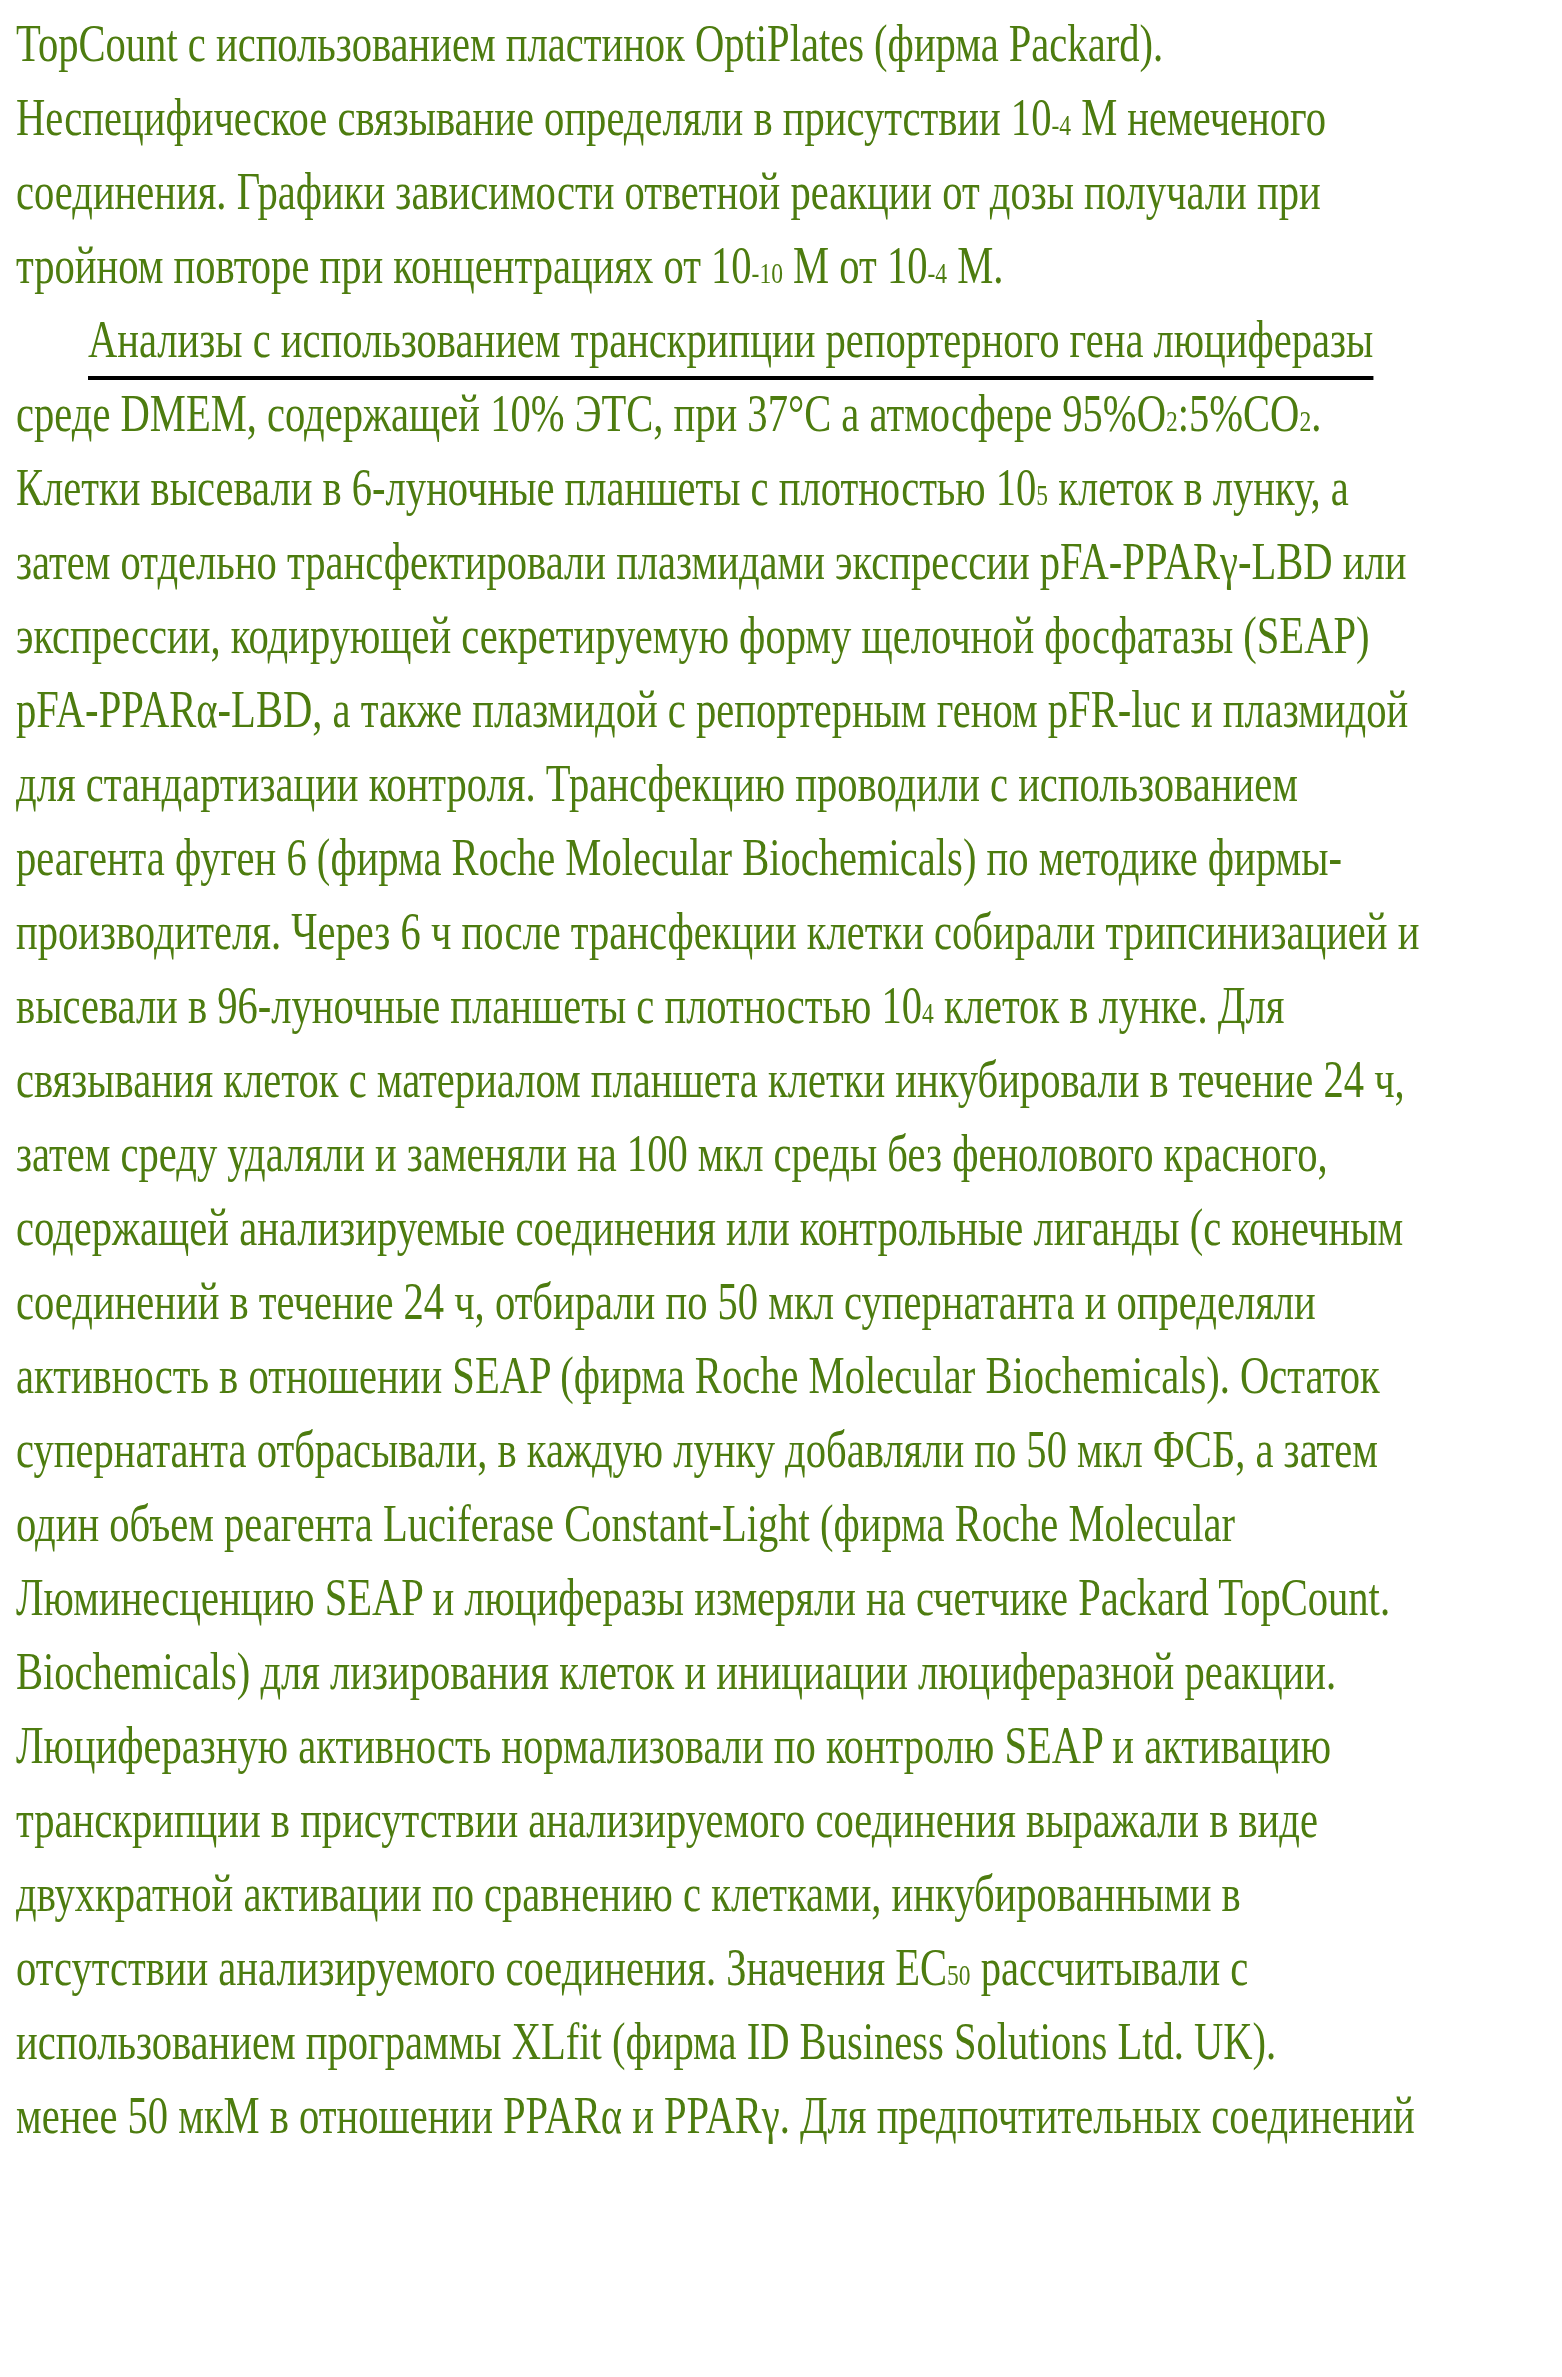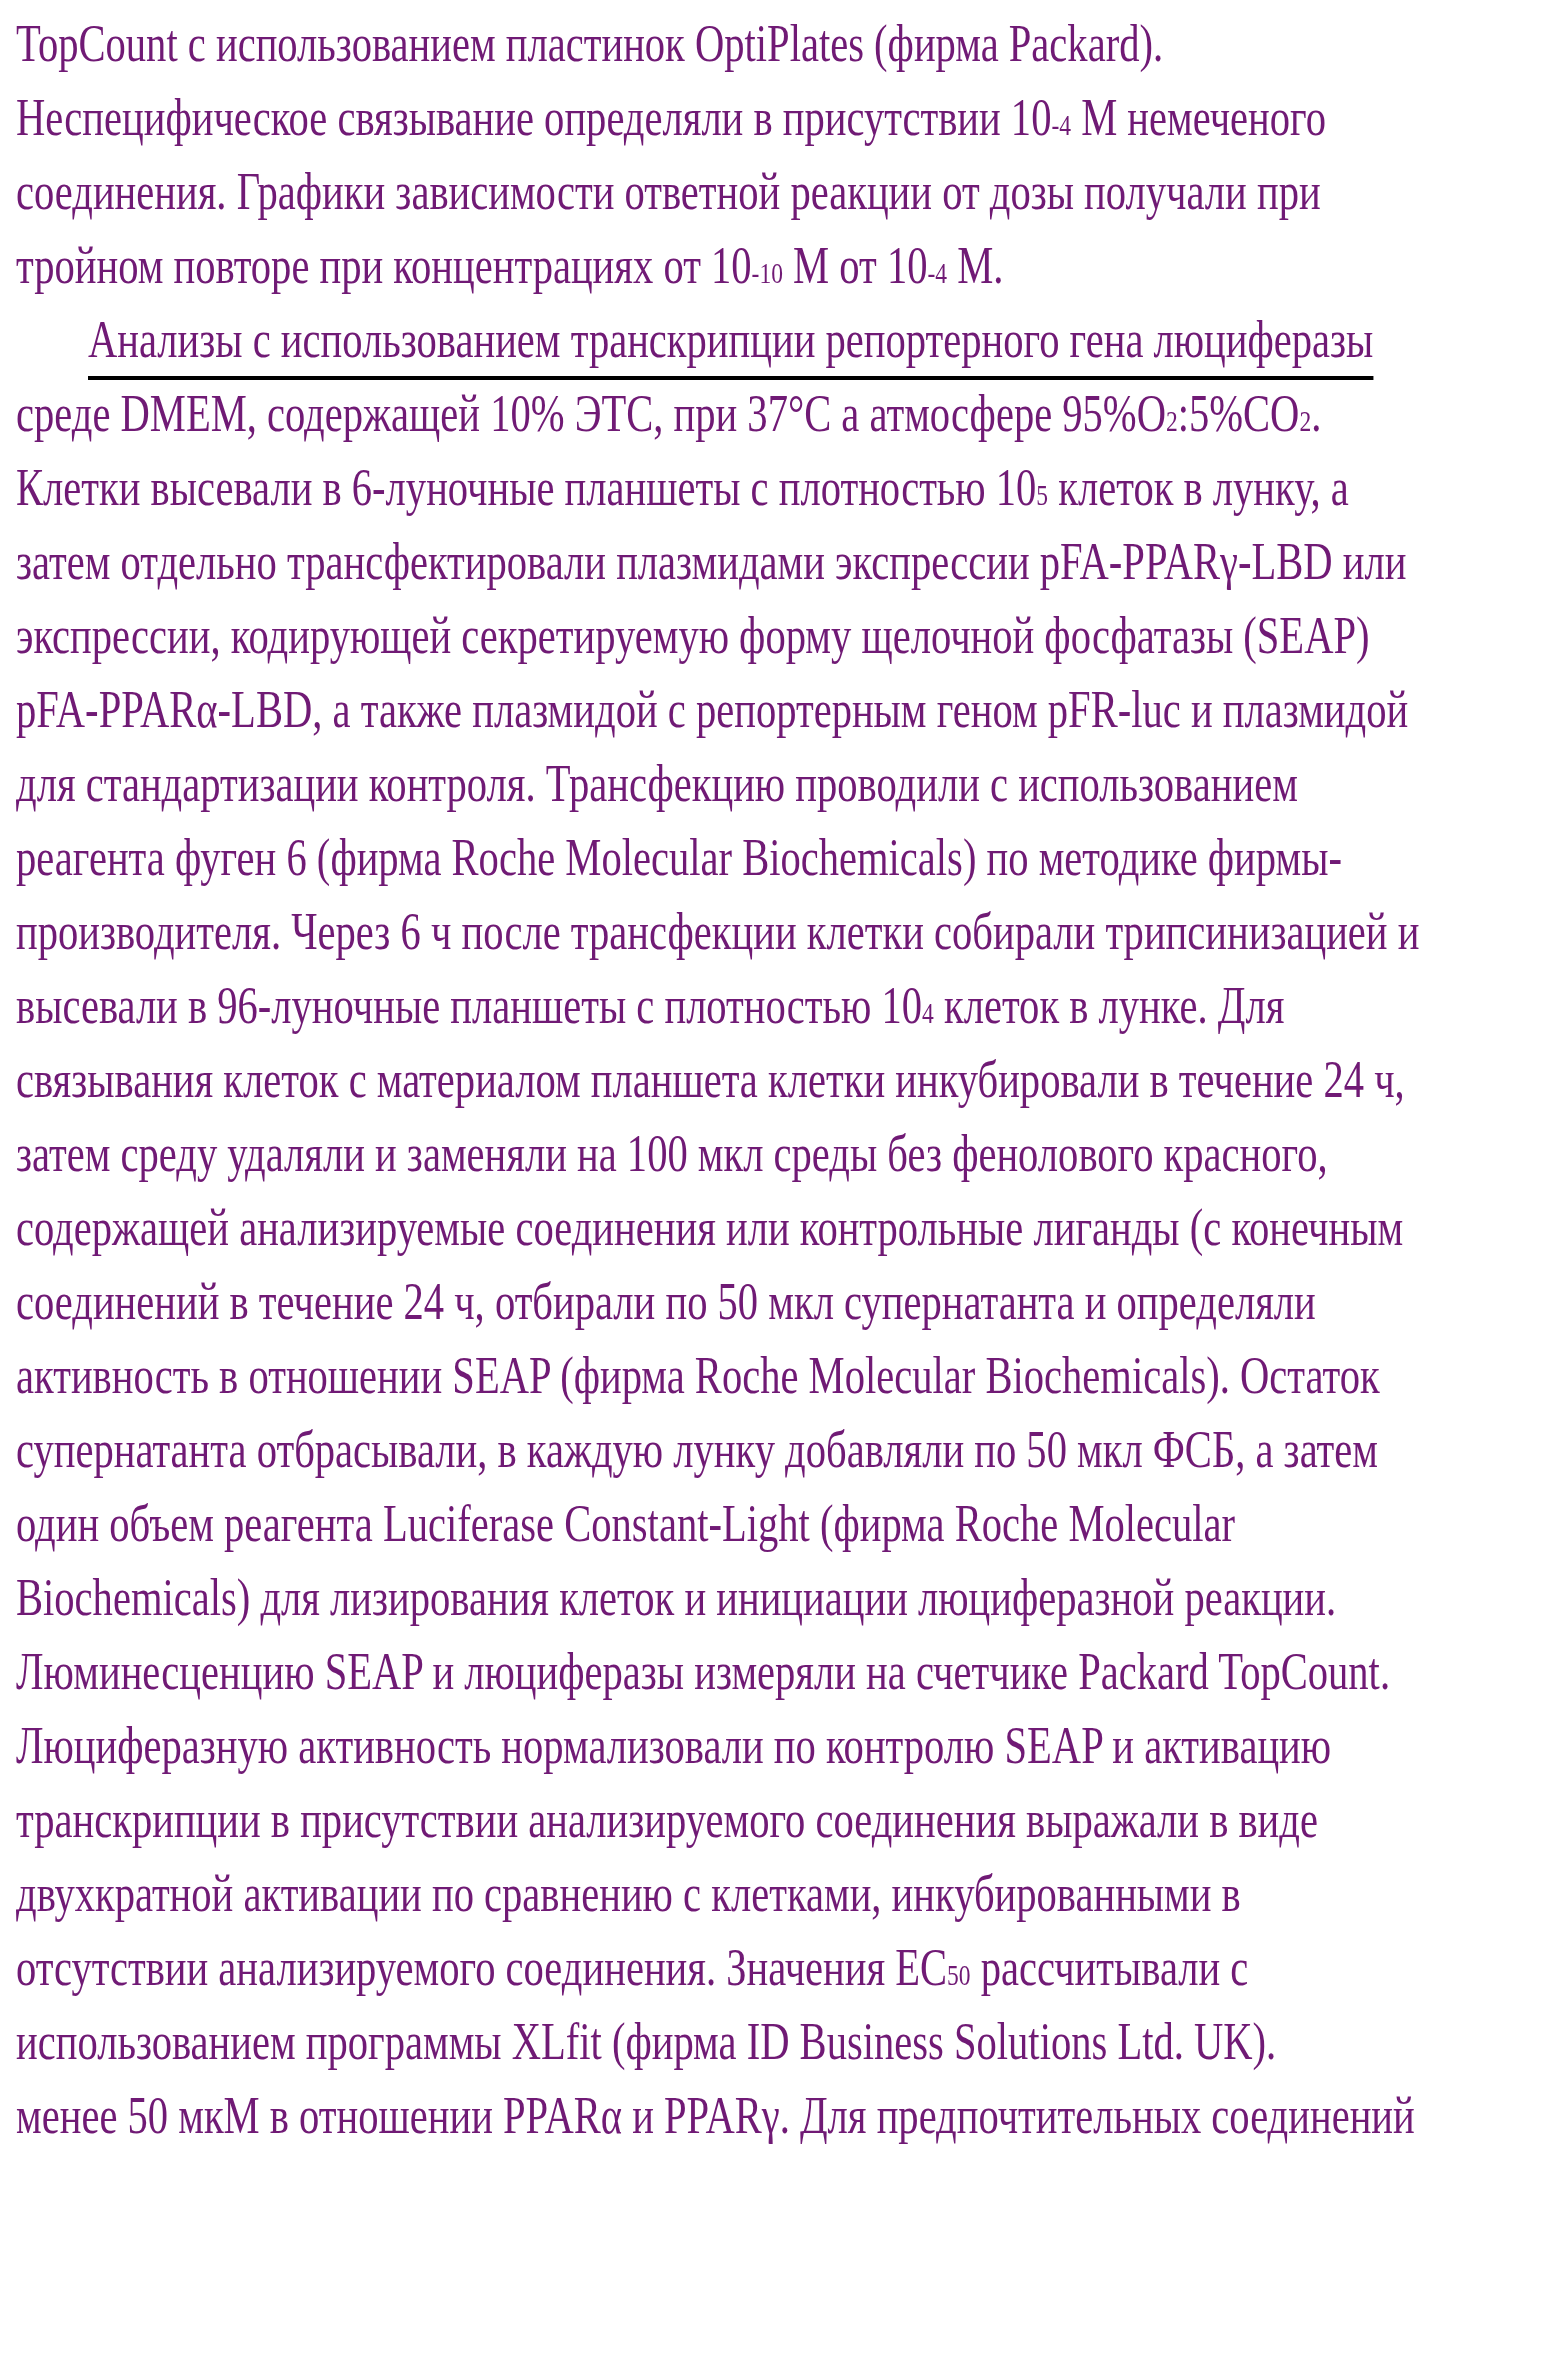--- a/index.html
+++ b/index.html
@@ -5,21 +5,21 @@
   html, body {
     margin: 0;
     padding: 0;
     background: #ffffff;
   }
   .page {
     position: relative;
     width: 1562px;
     height: 2377px;
     background: #ffffff;
-    color: #701a75;
+    color: #4d7c0f;
     font-family: "Liberation Serif", "DejaVu Serif", serif;
     font-size: 52px;
     overflow: hidden;
     box-sizing: border-box;
     padding: 6.5px 0 0 16.4px;
   }
   .line {
     height: 74px;
     line-height: 74px;
     white-space: nowrap;
@@ -67,22 +67,22 @@
     <div class="line"><span class="line-content"><span>реагента фуген 6 (фирма Roche Molecular Biochemicals) по методике фирмы-</span></span></div>
     <div class="line"><span class="line-content"><span>производителя. Через 6 ч после трансфекции клетки собирали трипсинизацией и</span></span></div>
     <div class="line"><span class="line-content"><span>высевали в 96-луночные планшеты с плотностью 10</span><sup>4</sup><span> клеток в лунке. Для</span></span></div>
     <div class="line"><span class="line-content"><span>связывания клеток с материалом планшета клетки инкубировали в течение 24 ч,</span></span></div>
     <div class="line"><span class="line-content"><span>затем среду удаляли и заменяли на 100 мкл среды без фенолового красного,</span></span></div>
     <div class="line"><span class="line-content"><span>содержащей анализируемые соединения или контрольные лиганды (с конечным</span></span></div>
     <div class="line"><span class="line-content"><span>соединений в течение 24 ч, отбирали по 50 мкл супернатанта и определяли</span></span></div>
     <div class="line"><span class="line-content"><span>активность в отношении SEAP (фирма Roche Molecular Biochemicals). Остаток</span></span></div>
     <div class="line"><span class="line-content"><span>супернатанта отбрасывали, в каждую лунку добавляли по 50 мкл ФСБ, а затем</span></span></div>
     <div class="line"><span class="line-content"><span>один объем реагента Luciferase Constant-Light (фирма Roche Molecular</span></span></div>
+    <div class="line"><span class="line-content"><span>Люминесценцию SEAP и люциферазы измеряли на счетчике Packard TopCount.</span></span></div>
     <div class="line"><span class="line-content"><span>Biochemicals) для лизирования клеток и инициации люциферазной реакции.</span></span></div>
-    <div class="line"><span class="line-content"><span>Люминесценцию SEAP и люциферазы измеряли на счетчике Packard TopCount.</span></span></div>
     <div class="line"><span class="line-content"><span>Люциферазную активность нормализовали по контролю SEAP и активацию</span></span></div>
     <div class="line"><span class="line-content"><span>транскрипции в присутствии анализируемого соединения выражали в виде</span></span></div>
     <div class="line"><span class="line-content"><span>двухкратной активации по сравнению с клетками, инкубированными в</span></span></div>
     <div class="line"><span class="line-content"><span>отсутствии анализируемого соединения. Значения ЕС</span><sub>50</sub><span> рассчитывали с</span></span></div>
     <div class="line"><span class="line-content"><span>использованием программы XLfit (фирма ID Business Solutions Ltd. UK).</span></span></div>
     <div class="line"><span class="line-content"><span>менее 50 мкМ в отношении PPARα и PPARγ. Для предпочтительных соединений</span></span></div>
   </div>
 
 
 </body></html>

